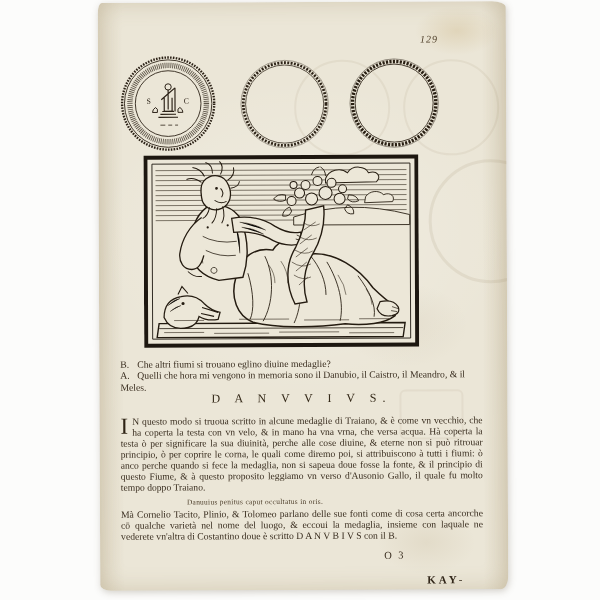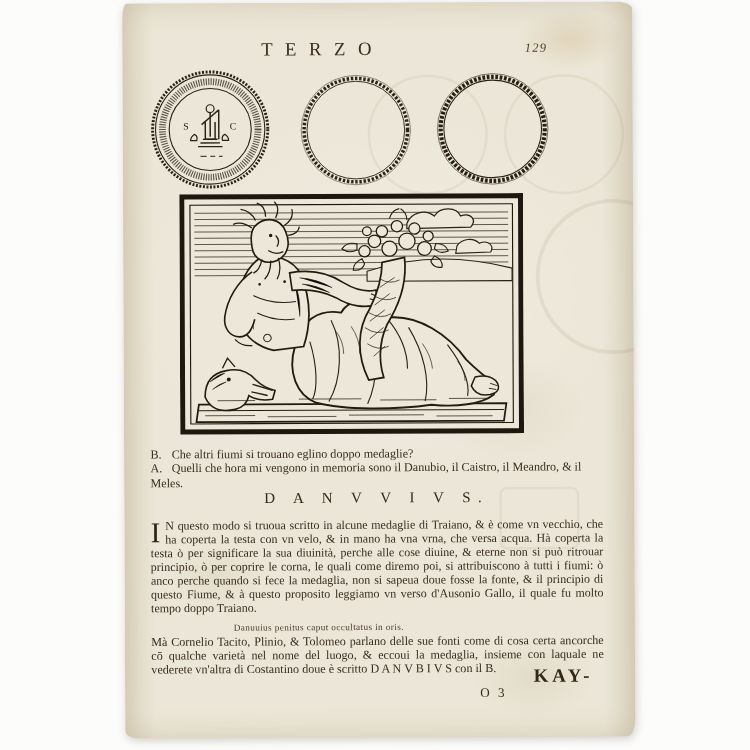--- a/index.html
+++ b/index.html
@@ -57,34 +57,33 @@
   .dropcap{
     float:left;font-size:23px;line-height:19px;
     margin:1px 4px 0 0;color:#2e2315;
   }
   .verse{
     position:absolute;left:87px;top:495px;
     font-size:7.4px;color:#4a3b27;letter-spacing:.3px;
   }
   .para2{top:506px;font-size:9.7px;line-height:11.2px;text-align:justify;}
   .sig{position:absolute;left:284px;top:548px;font-size:10.5px;color:#382c1e;letter-spacing:2px;text-align:right;}
-  .catch{position:absolute;left:327px;top:532px;font-size:15px;color:#32271a;letter-spacing:3px;font-weight:bold;}
+  .catch{position:absolute;left:327px;top:572px;font-size:11px;color:#32271a;letter-spacing:3px;font-weight:bold;}
   svg{display:block;}
 </style>
 </head>
 <body>
 
 <div class="page">
 
   <div class="ghost g1"></div>
   <div class="ghost g2"></div>
   <div class="ghost g3"></div>
   <div class="ghost g4"></div>
 
-  <div class="hdr-title">TERZO</div>
   <div class="hdr-folio">129</div>
 
   <div class="medal m1">
     <svg viewBox="0 0 100 100" width="98" height="100">
       <g stroke="#2b2116" fill="none">
         <circle cx="50" cy="50" r="47" stroke-width="2.4" stroke-dasharray="1.6 1.3"></circle>
         <circle cx="50" cy="50" r="44.6" stroke-width="0.9"></circle>
         <circle cx="50" cy="50" r="39" stroke-width="5.5" stroke-dasharray="0.9 1.1" opacity="0.75"></circle>
         <circle cx="50" cy="50" r="33.5" stroke-width="0.9"></circle>
 
@@ -213,21 +212,21 @@
       </g>
 
       <g stroke="#2b2216" stroke-width="0.6">
           <path d="M30,165 h30 M95,164 h50 M160,165 h45 M215,164 h30"></path>
         </g>
     </svg>
   </div>
 
   <div class="col dialogue">
     <p>
-      <span class="speaker">B.</span><span>Che altri fiumi si trouano eglino doppo medaglie?</span>
+      <span class="speaker">B.</span><span>Che altri fiumi si trouano eglino diuine medaglie?</span>
     </p>
     <p>
       <span class="speaker">A.</span><span>Quelli che hora mi vengono in memoria sono il Danubio, il Caistro, il Meandro, &amp; il Meles.</span>
     </p>
   </div>
 
   <div class="heading">D A N V V I V S.</div>
 
   <div class="col para">
     <span class="dropcap">I</span><span>N questo modo si truoua scritto in alcune medaglie di Traiano, &amp; è come vn vecchio, che ha coperta la testa con vn velo, &amp; in mano ha vna vrna, che versa acqua. Hà coperta la testa ò per significare la sua diuinità, perche alle cose diuine, &amp; eterne non si può ritrouar principio, ò per coprire le corna, le quali come diremo poi, si attribuiscono à tutti i fiumi: ò anco perche quando si fece la medaglia, non si sapeua doue fosse la fonte, &amp; il principio di questo Fiume, &amp; à questo proposito leggiamo vn verso d'Ausonio Gallo, il quale fu molto tempo doppo Traiano.</span>

